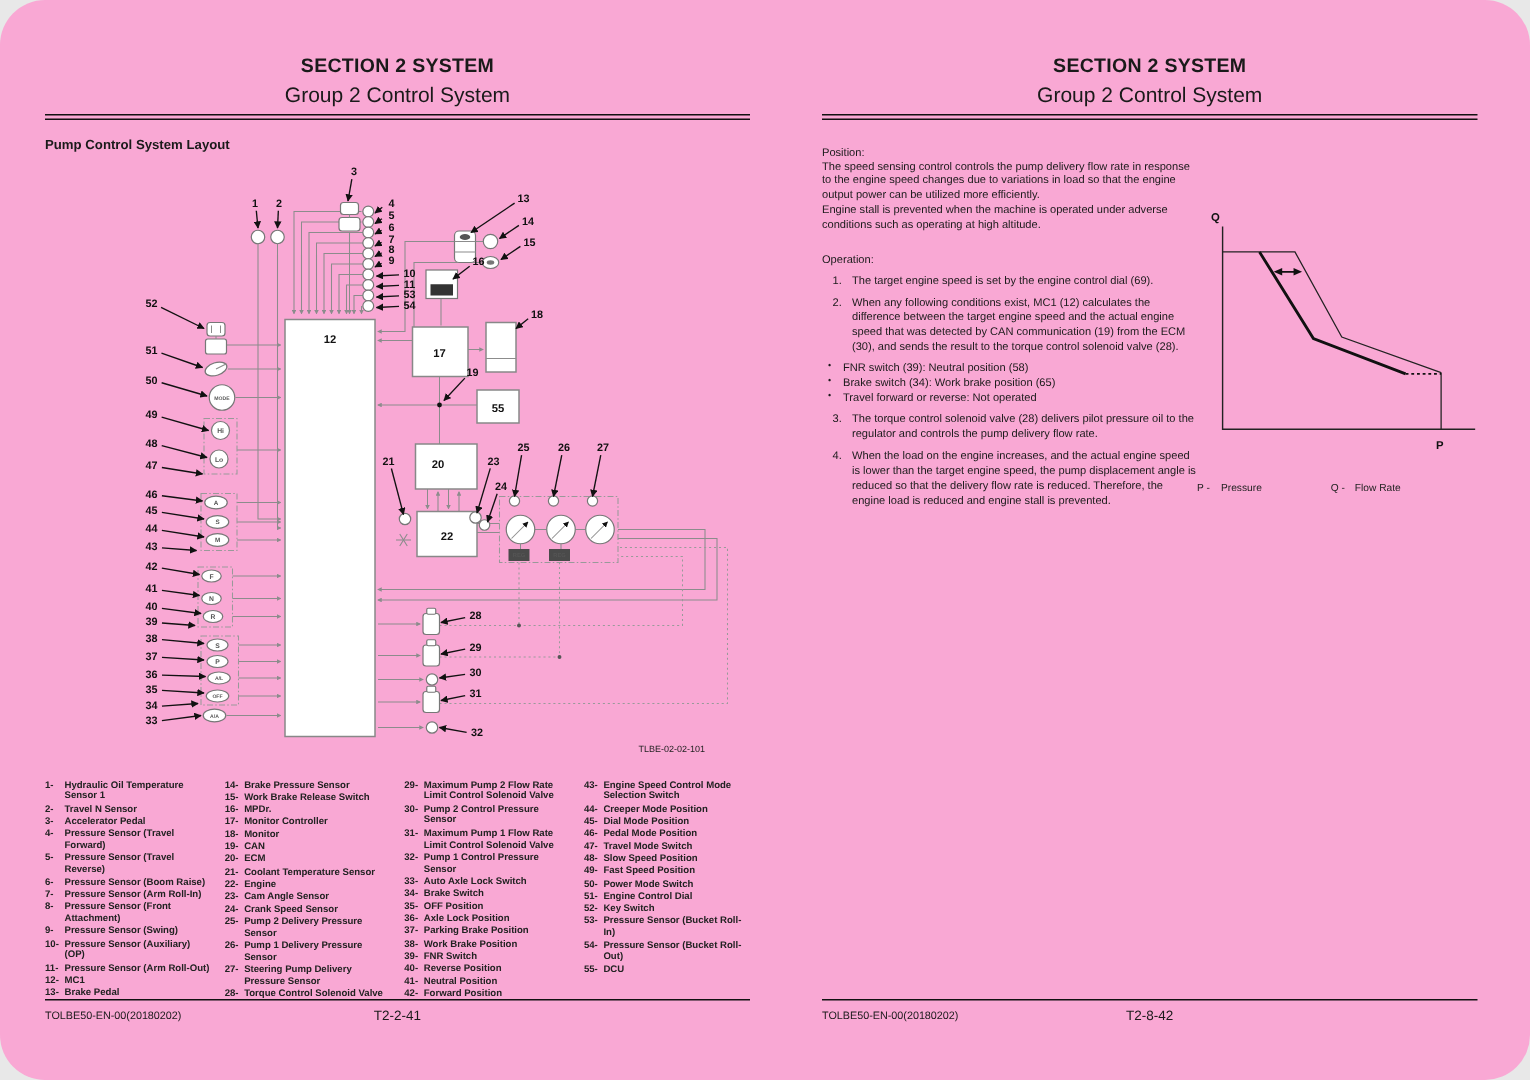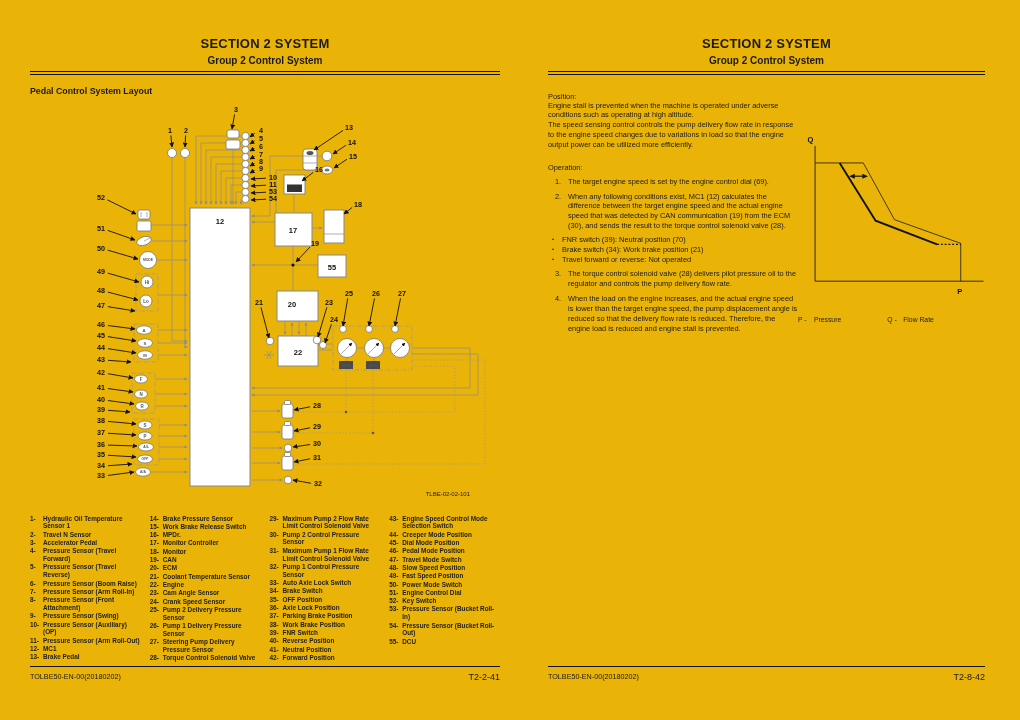--- a/index.html
+++ b/index.html
@@ -1,24 +1,24 @@
 <!DOCTYPE html>
 <html><head>
 <meta charset="utf-8">
 <style>
   html,body{margin:0;padding:0;background:#e8e8e8;}
-  .sheet{position:relative;width:1020px;height:720px;background:#eab308;display:flex;
-         font-family:"Liberation Sans", sans-serif;color:#1a1a1a;overflow:hidden;}
+  .sheet{position:relative;width:1020px;height:720px;background:#f9a8d4;display:flex;
+         font-family:"Liberation Sans", sans-serif;color:#1a1a1a;overflow:hidden;border-radius:30px;}
   .page{position:relative;width:510px;height:720px;box-sizing:border-box;}
   .page-left{padding:0 10px 0 30px;}
   .page-right{padding:0 35px 0 38px;}
 
   .pg-header{margin-top:36px;text-align:center;}
   .h-title{font-size:13px;font-weight:bold;letter-spacing:.2px;}
-  .h-sub{font-size:10px;font-weight:bold;margin-top:4px;}
+  .h-sub{font-size:14px;font-weight:normal;margin-top:4px;}
   .rule-double{margin-top:5px;border-top:1.8px solid #111;}
   .rule-double::after{content:"";display:block;border-top:1px solid #111;margin-top:1.5px;}
 
   .sec-title{margin-top:11px;font-size:8.8px;font-weight:bold;}
   .sec-title.u{text-decoration:underline;}
 
   
   .diagram{display:block;margin-top:2px;}
   .wire{stroke:#8c8c8c;stroke-width:.7;fill:none;}
   .wirea{stroke:#8c8c8c;stroke-width:.7;fill:none;marker-end:url(#wa);}
@@ -59,34 +59,34 @@
   .pq .dash{stroke:#111;stroke-width:1.3;fill:none;stroke-dasharray:2 2;}
   .pq .axlabel{font-size:8px;font-weight:bold;fill:#111;text-anchor:middle;}
   .graph-legend{display:flex;font-size:6.8px;margin-top:10px;color:#222;}
   .gl-item{display:flex;}
   .gl-sym{width:16px;}
   .gl2{margin-left:46px;}
 
   .pg-footer{position:absolute;top:666px;border-top:1.2px solid #111;padding-top:5px;font-size:7.2px;}
   .page-left .pg-footer{left:30px;right:10px;}
   .page-right .pg-footer{left:38px;right:35px;}
-  .f-page{position:absolute;left:0;right:0;top:5px;text-align:right;font-size:9px;}
+  .f-page{position:absolute;left:0;right:0;top:5px;text-align:center;font-size:9px;}
 </style>
 </head>
 <body>
 
 <div class="sheet">
 
   <section class="page page-left">
     <div class="pg-header">
       <div class="h-title">SECTION 2 SYSTEM</div>
       <div class="h-sub">Group 2 Control System</div>
     </div>
     <div class="rule-double"></div>
-    <div class="sec-title">Pedal Control System Layout</div>
+    <div class="sec-title">Pump Control System Layout</div>
 
     <svg class="diagram" width="470" height="405" viewBox="0 0 470 405" xmlns="http://www.w3.org/2000/svg">
       <defs>
         <marker id="lh" viewBox="0 0 10 10" refX="9" refY="5" markerWidth="5.5" markerHeight="5.5" orient="auto">
           <path d="M0,0 L10,5 L0,10 z" fill="#111"></path>
         </marker>
         <marker id="wa" viewBox="0 0 10 10" refX="8" refY="5" markerWidth="4.5" markerHeight="4.5" orient="auto">
           <path d="M0,0 L10,5 L0,10 z" fill="#8c8c8c"></path>
         </marker>
       </defs>
@@ -674,39 +674,39 @@
   <section class="page page-right">
     <div class="pg-header">
       <div class="h-title">SECTION 2 SYSTEM</div>
       <div class="h-sub">Group 2 Control System</div>
     </div>
     <div class="rule-double"></div>
 
     <div class="content-row">
       <div class="text-col">
         <div class="para-h">Position:</div>
+        <p class="para">The speed sensing control controls the pump delivery flow rate in response to the engine speed changes due to variations in load so that the engine output power can be utilized more efficiently.</p>
         <p class="para">Engine stall is prevented when the machine is operated under adverse conditions such as operating at high altitude.</p>
-        <p class="para">The speed sensing control controls the pump delivery flow rate in response to the engine speed changes due to variations in load so that the engine output power can be utilized more efficiently.</p>
         <div class="para-h op-h">Operation:</div>
         <div>
             <div class="op-row item">
               <span class="op-n">1.</span>
               <span class="op-t">The target engine speed is set by the engine control dial (69).</span>
             </div>
             <div class="op-row item">
               <span class="op-n">2.</span>
               <span class="op-t">When any following conditions exist, MC1 (12) calculates the difference between the target engine speed and the actual engine speed that was detected by CAN communication (19) from the ECM (30), and sends the result to the torque control solenoid valve (28).</span>
             </div>
             <div class="op-row bullet">
               <span class="op-n">•</span>
-              <span class="op-t">FNR switch (39): Neutral position (70)</span>
+              <span class="op-t">FNR switch (39): Neutral position (58)</span>
             </div>
             <div class="op-row bullet">
               <span class="op-n">•</span>
-              <span class="op-t">Brake switch (34): Work brake position (21)</span>
+              <span class="op-t">Brake switch (34): Work brake position (65)</span>
             </div>
             <div class="op-row bullet">
               <span class="op-n">•</span>
               <span class="op-t">Travel forward or reverse: Not operated</span>
             </div>
             <div class="op-row item">
               <span class="op-n">3.</span>
               <span class="op-t">The torque control solenoid valve (28) delivers pilot pressure oil to the regulator and controls the pump delivery flow rate.</span>
             </div>
             <div class="op-row item">

